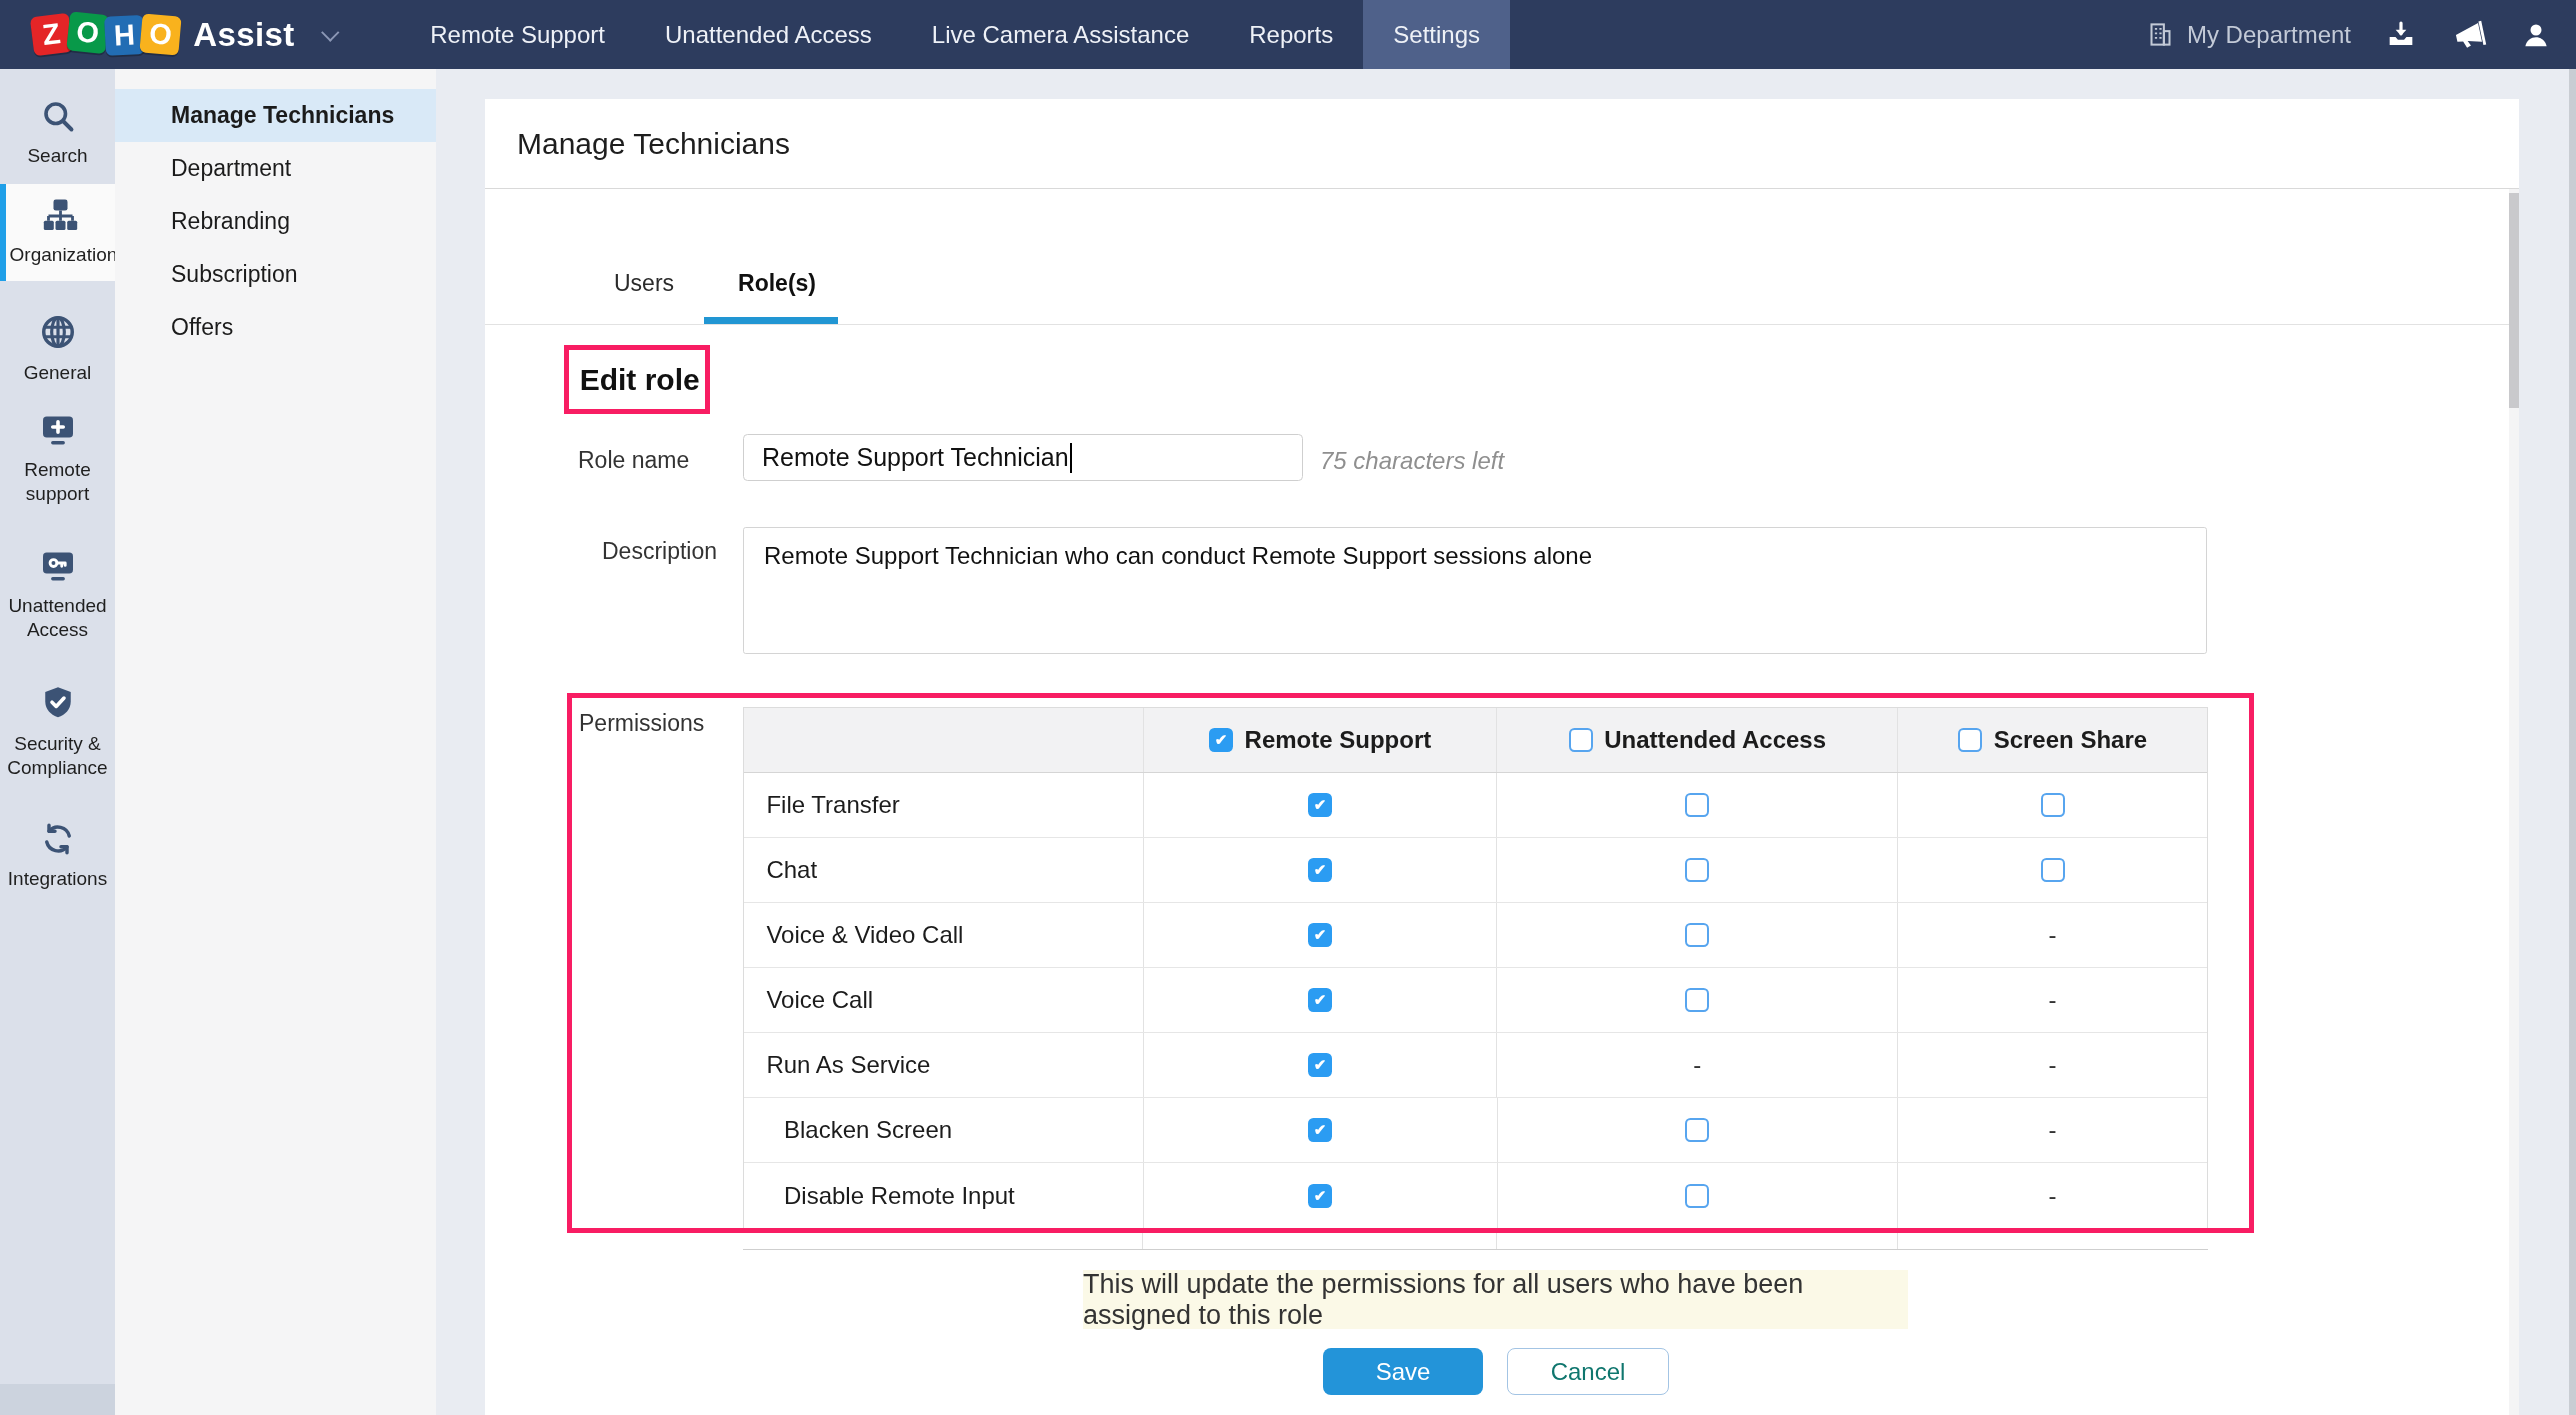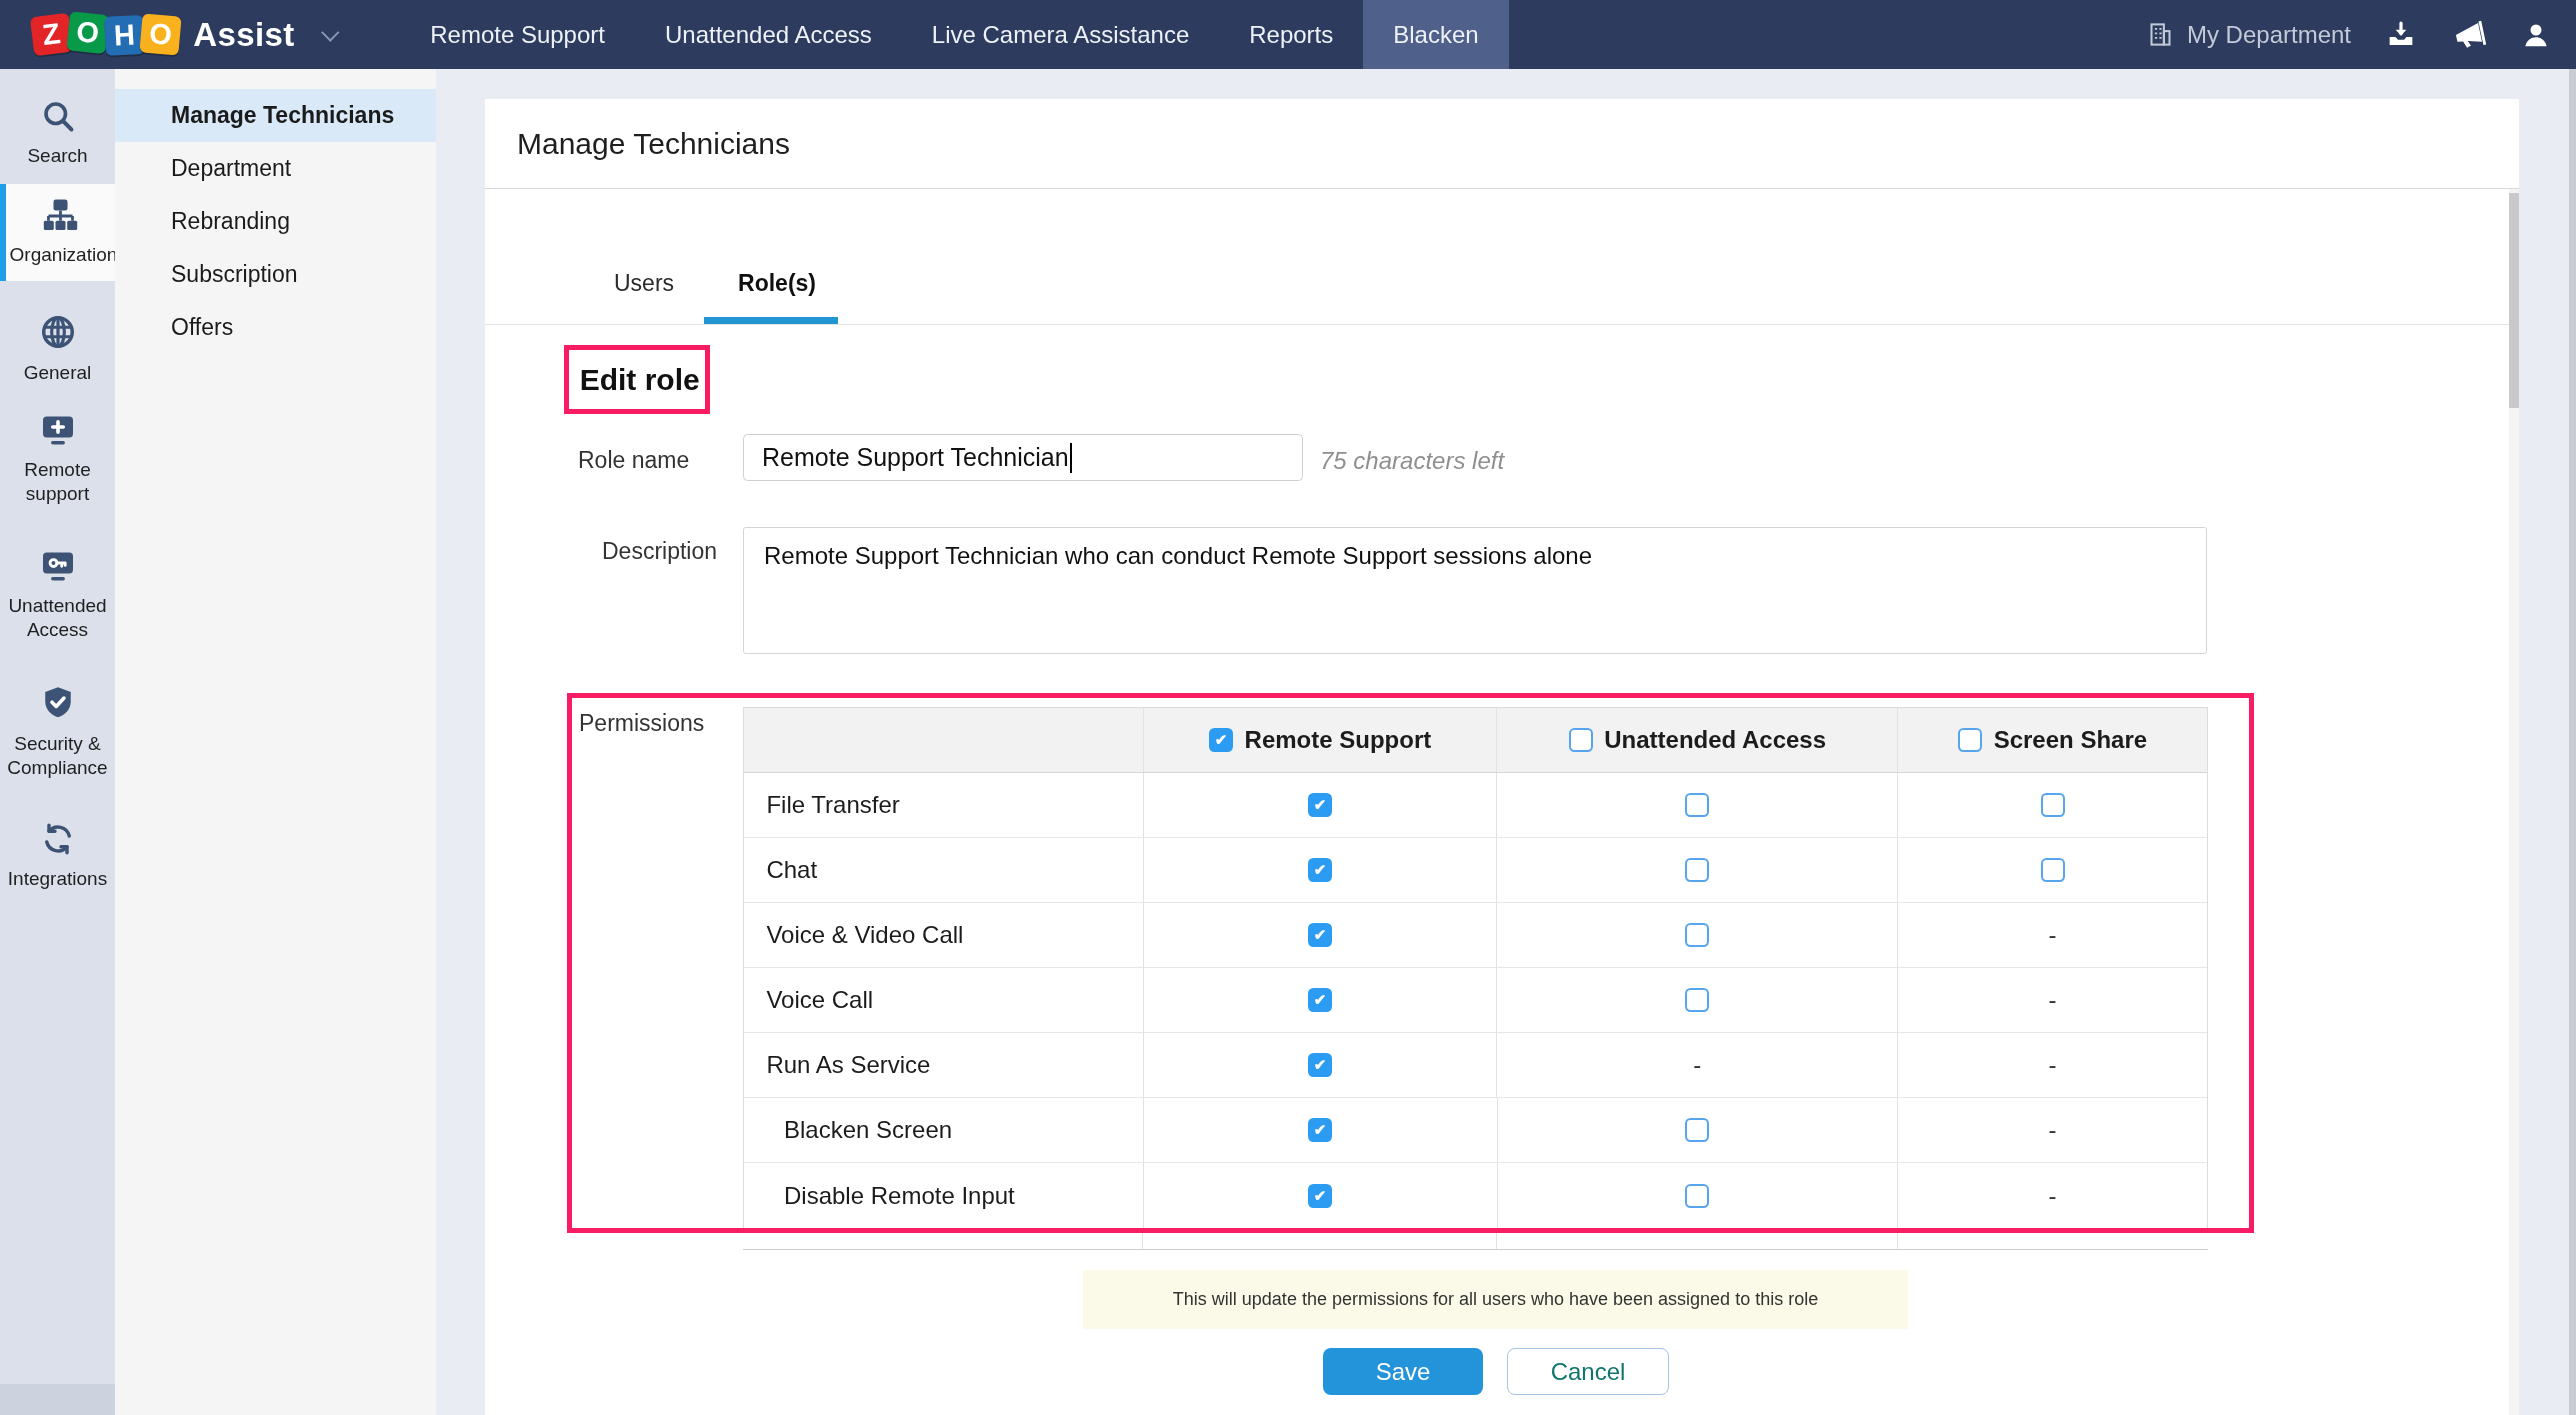--- a/index.html
+++ b/index.html
@@ -141,21 +141,21 @@
     position:absolute; left:258px; top:1041px; width:1465px; height:20px;
     border-bottom:1.8px solid #cfcfcf; display:flex; z-index:4; background:#fff;
   }
   .table-cutoff div { border-left:0.9px solid #e2e2e2; }
   .table-cutoff div:first-child { border-left:none; }
 
   
   .notice {
     position:absolute; left:598px; top:1081px; width:825px; height:59px;
     background:#fbf9e7; display:flex; align-items:center; justify-content:center;
-    font-size:18px; color:#333;
+    font-size:27px; color:#333;
   }
   .btn { position:absolute; top:1159px; height:47px; border-radius:8px; font-size:24px;
     display:flex; align-items:center; justify-content:center; cursor:pointer; }
   .btn-save { left:838px; width:160px; background:#2394d9; color:#fff; }
   .btn-cancel { left:1022px; width:162px; background:#fff; border:1.8px solid #a3c4e4; color:#0f766e; }
 
   
   .vscroll { position:absolute; right:0; top:0; width:10px; height:1226px; background:#f4f4f5; }
   .vthumb { position:absolute; right:0; top:3.6px; width:10px; height:215px; background:#c9c9cc; }
 </style>
@@ -169,21 +169,21 @@
     <span class="lblk h">H</span>
     <span class="lblk o2">O</span>
     <span class="brand-name">Assist</span>
     <span class="chev"></span>
   </div>
   <div class="nav-items">
     <div class="nav-item">Remote Support</div>
     <div class="nav-item">Unattended Access</div>
     <div class="nav-item">Live Camera Assistance</div>
     <div class="nav-item">Reports</div>
-    <div class="nav-item active">Blacken</div>
+    <div class="nav-item active">Settings</div>
   </div>
   <div class="nav-right">
     <div class="dept">
       <span class="nav-icon">
         <svg width="27" height="29" viewBox="0 0 24 24">
             <rect x="4" y="3" width="11" height="18" fill="none" stroke="#c3cad7" stroke-width="1.8"></rect>
             <rect x="15" y="9" width="5" height="12" fill="none" stroke="#c3cad7" stroke-width="1.8"></rect>
             <path d="M7 7h2M11 7h2M7 11h2M11 11h2M7 15h2M11 15h2" stroke="#c3cad7" stroke-width="1.6"></path>
           </svg>
       </span>

